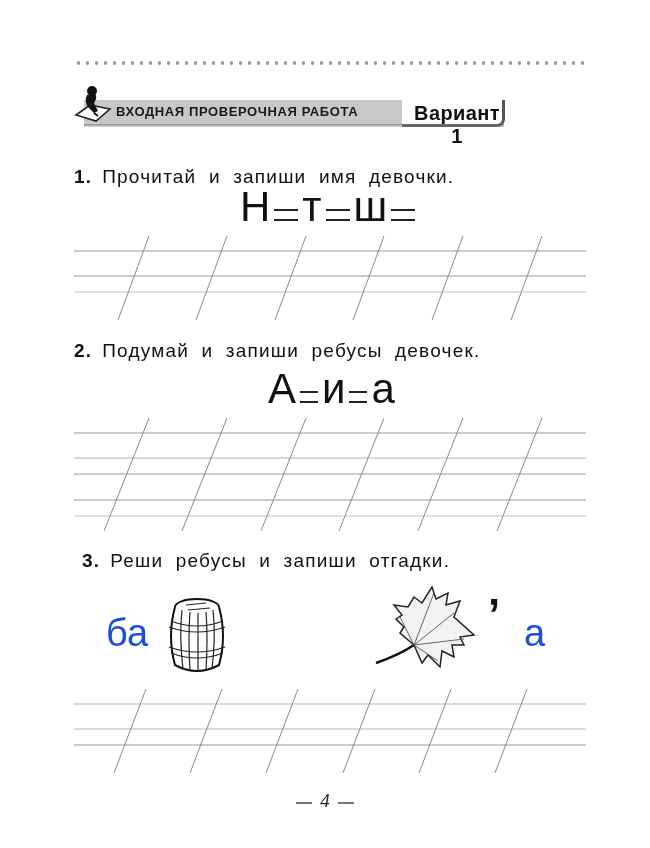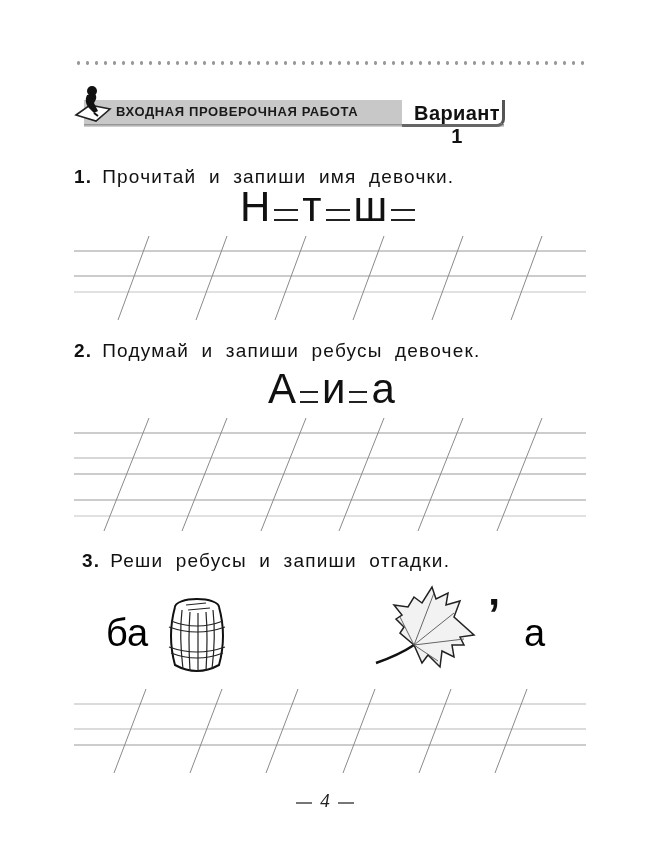--- a/index.html
+++ b/index.html
@@ -16,21 +16,21 @@
   .banner-title { position: absolute; left: 42px; top: 5px; font-size: 13px; font-weight: bold; letter-spacing: 0.6px; color: #1a1a1a; }
   .banner-variant { position: absolute; left: 334px; top: 3px; font-size: 20px; font-weight: bold; letter-spacing: 0.4px; color: #111; text-align: center; }
   .banner-icon { position: absolute; left: 0; top: -14px; width: 40px; height: 40px; }
   .task { left: 74px; font-size: 19px; letter-spacing: 1.2px; word-spacing: 6px; color: #111; }
   .task b { margin-right: 10px; }
   .word { font-size: 42px; color: #111; white-space: nowrap; }
   .gap { display: inline-block; width: 28px; height: 22px; position: relative; margin: 0 2px; vertical-align: baseline; }
   .gap::before, .gap::after { content: ""; position: absolute; left: 2px; right: 2px; height: 1.6px; background: #222; }
   .gap::before { bottom: 10px; }
   .gap::after { bottom: 0px; }
-  .rebus-text { font-size: 38px; color: #000000; }
+  .rebus-text { font-size: 38px; color: #1d4ed8; }
   .pageno { left: 270px; top: 790px; width: 110px; text-align: center; font-family: "Liberation Serif", serif; font-style: italic; font-size: 19px; color: #222; }
   .pageno .dash { display: inline-block; width: 16px; height: 2px; background: #777; vertical-align: middle; margin: 0 8px; }
   svg.lines { position: absolute; left: 0; }
 </style>
 </head>
 <body>
 
 <div class="abs dots"></div>
 
 <div class="abs banner">

